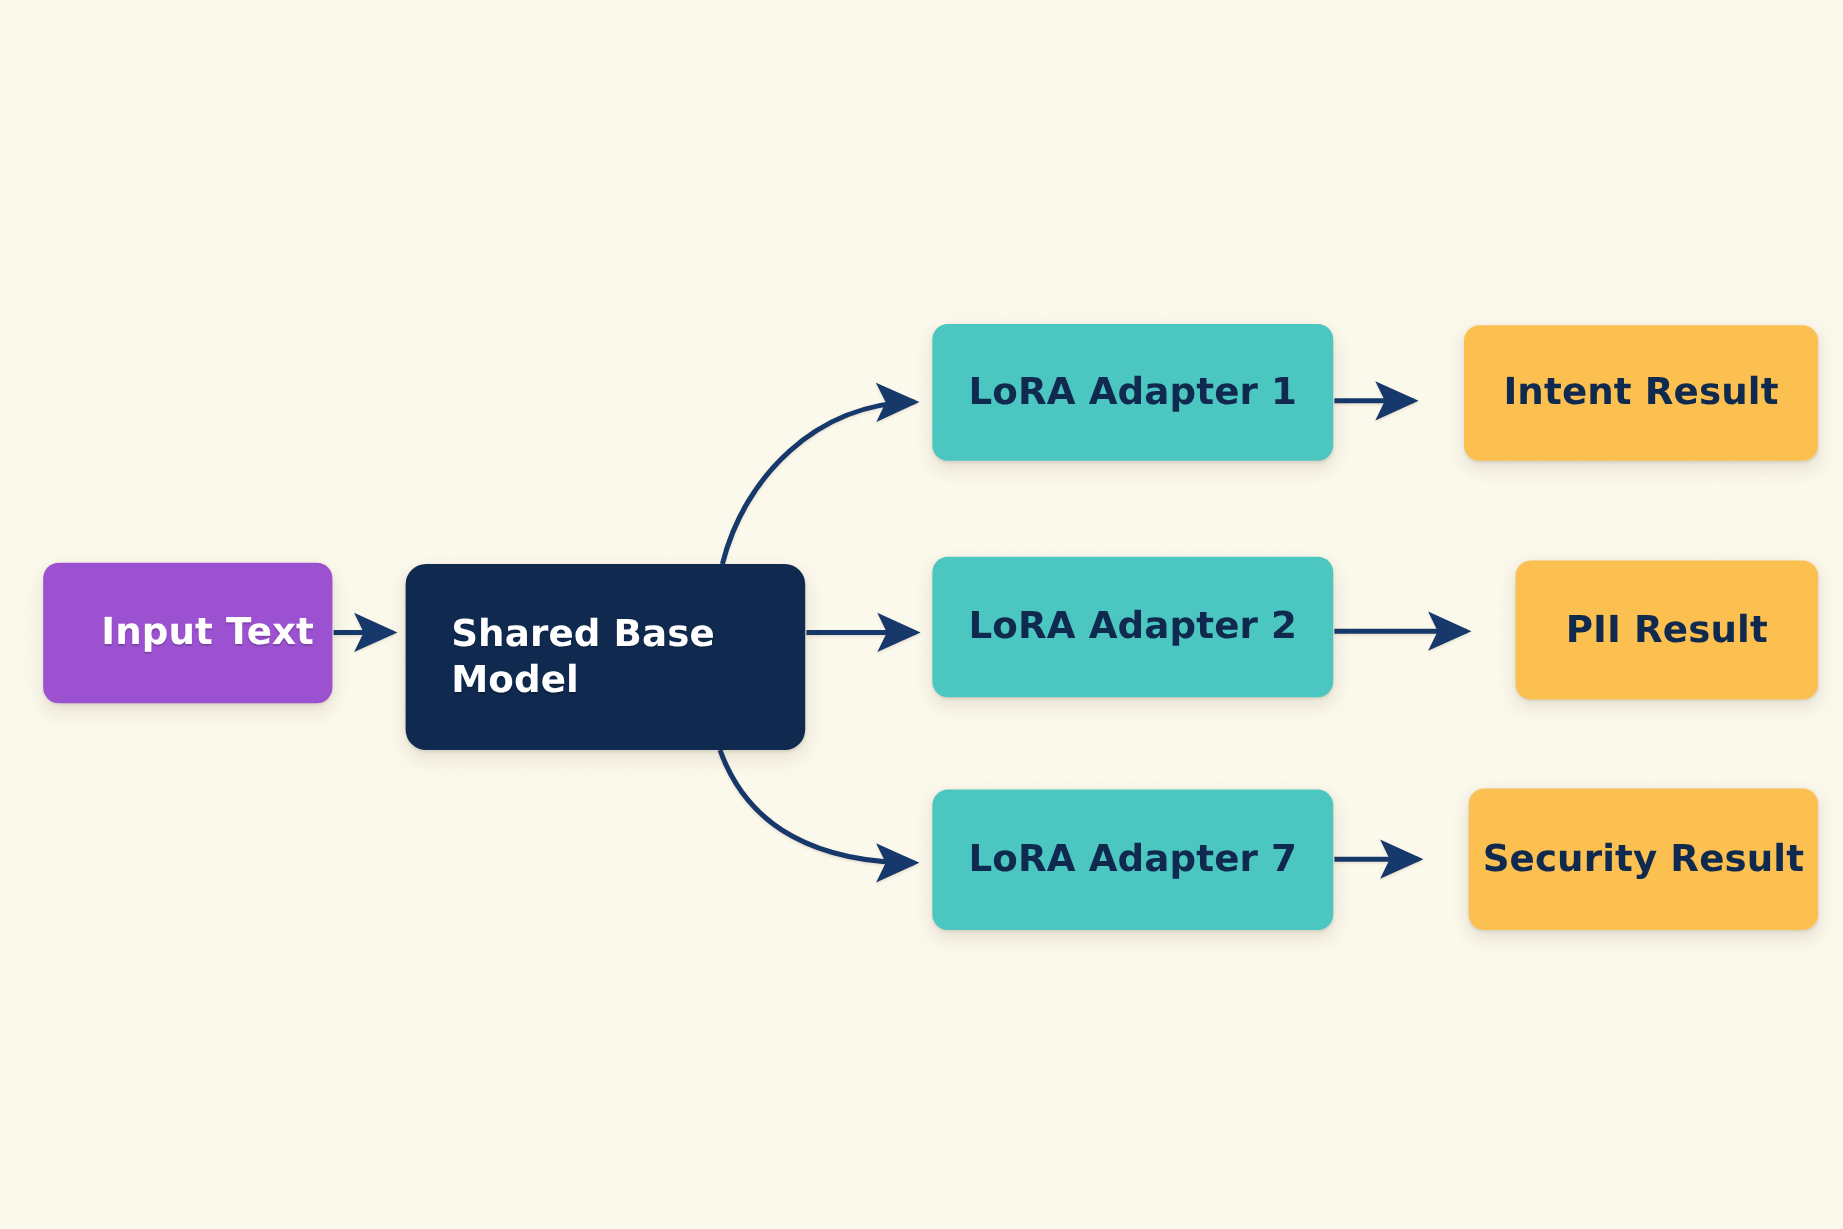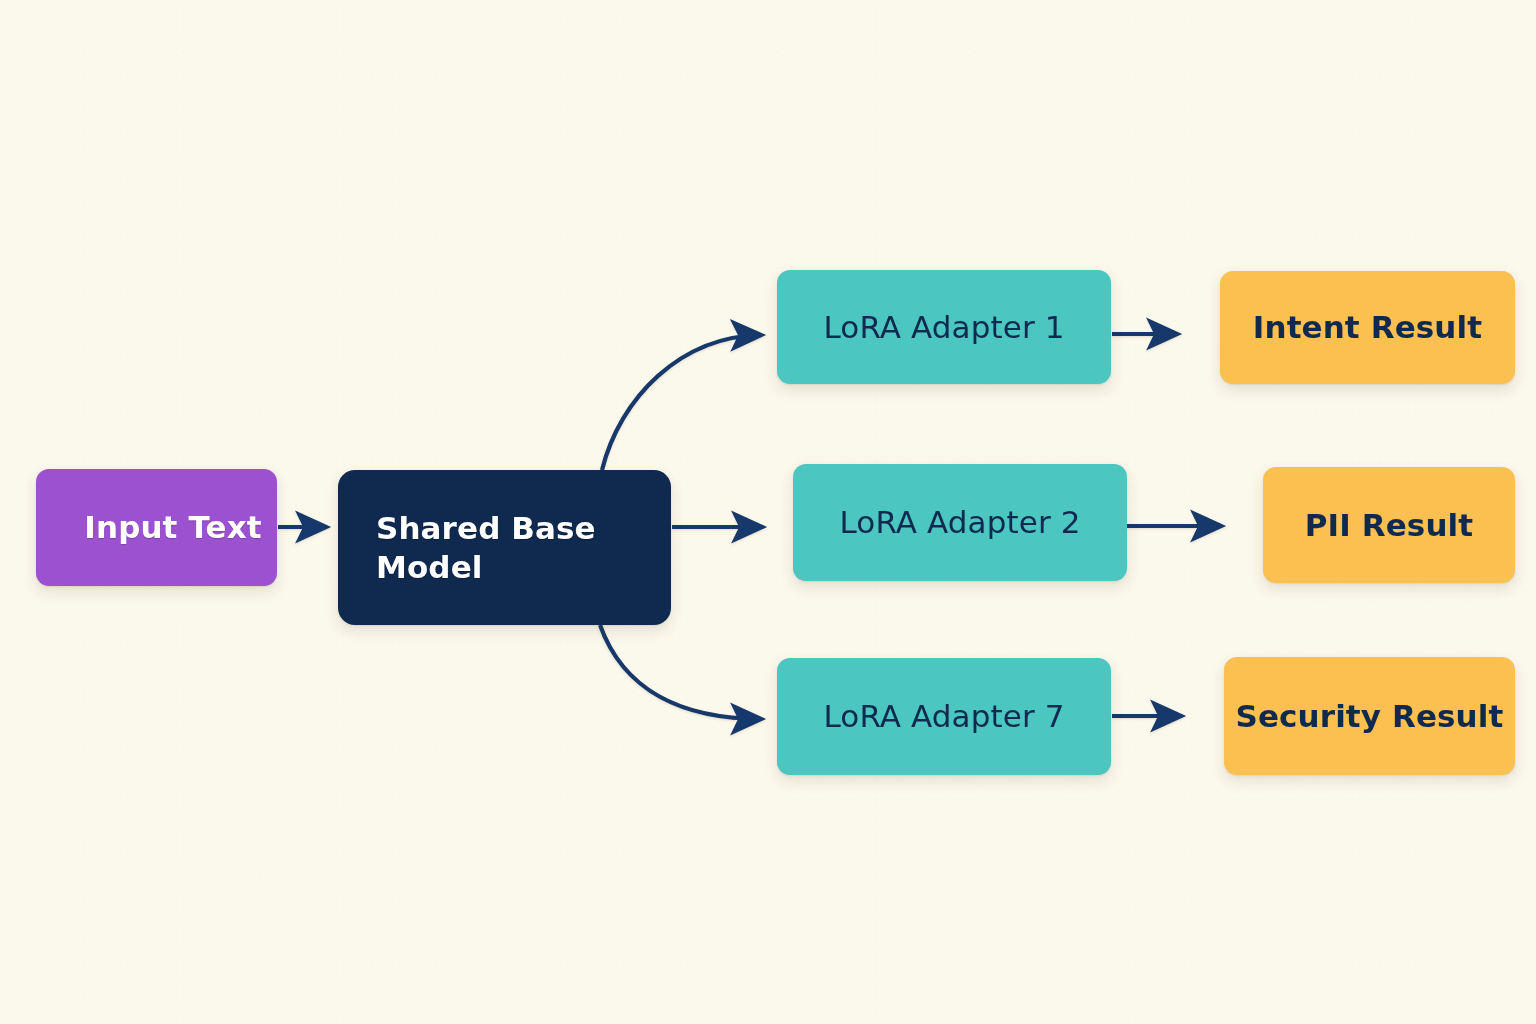--- a/index.html
+++ b/index.html
@@ -83,24 +83,24 @@
   .node.adapter {
     left: 777px;
     width: 334px;
     background: #4cc6c0;
     border-radius: 13px;
   }
   .node.adapter .label {
     text-align: center;
     color: #10294f;
     font-size: 31px;
-    font-weight: 400;
+    font-weight: 700;
   }
   .node.adapter.r1 { top: 270px; height: 114px; }
-  .node.adapter.r2 { top: 464px; height: 117px; margin-left: 16px; }
+  .node.adapter.r2 { top: 464px; height: 117px; }
   .node.adapter.r3 { top: 658px; height: 117px; }
   
   .node.result {
     background: #fbc04f;
     border-radius: 13px;
     margin-left: 28px;
   }
   .node.result .label {
     text-align: center;
     color: #10294f;

